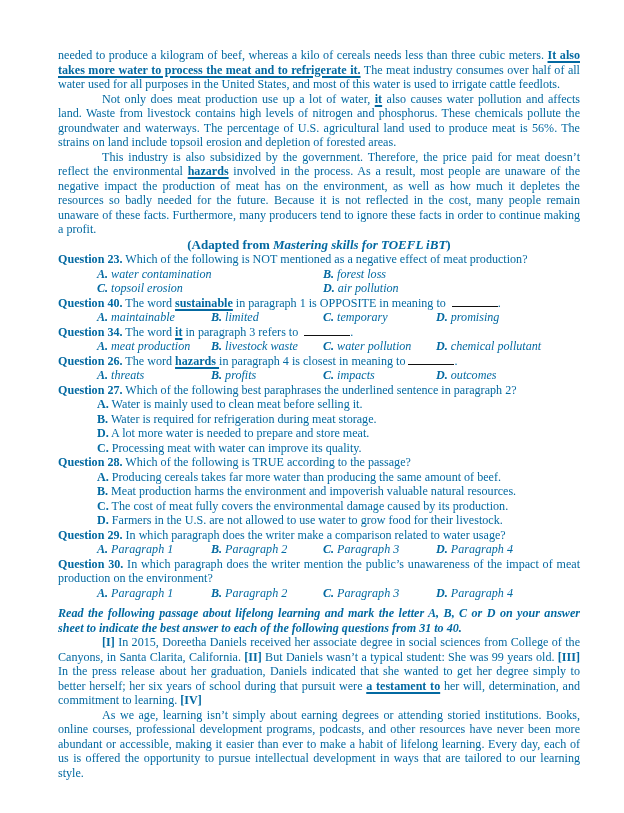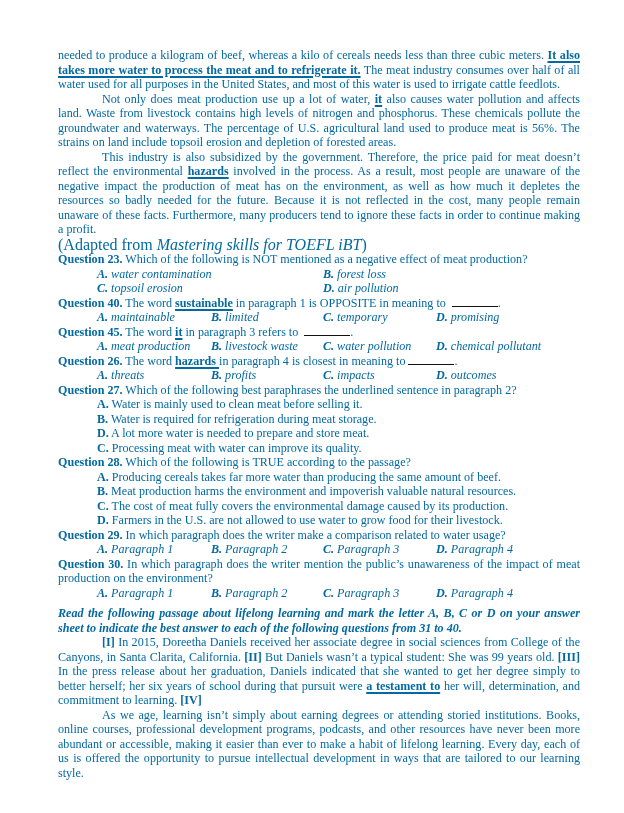--- a/index.html
+++ b/index.html
@@ -5,21 +5,21 @@
   html, body { margin: 0; padding: 0; background: #ffffff; }
   body { width: 624px; height: 813px; overflow: hidden; position: relative; }
   .page {
     position: absolute; left: 58px; top: 48px; width: 522px;
     font-family: "Liberation Serif", serif; font-size: 12.1px; line-height: 14.5px; color: #0369a1;
   }
   .para { text-align: justify; margin: 0; }
   .indent { text-indent: 44px; }
   b, .b { font-weight: bold; }
   .u { text-decoration: underline; text-decoration-thickness: 1.5px; text-underline-offset: 1.5px; font-weight: bold; }
-  .source { text-align: left; font-size: 16px; margin: 1px 0 0 0; }
+  .source { text-align: center; font-size: 13px; margin: 1px 0 0 0; font-weight: bold; }
   .source i { font-style: italic; }
   .q { margin: 0; }
   .opts { position: relative; height: 14.5px; }
   .opt { position: absolute; top: 0; white-space: nowrap; font-style: italic; }
   .c1 { left: 39px; } .c2 { left: 153px; text-align: center; } .c3 { left: 265px; } .c4 { left: 378px; }
   .optline { margin: 0 0 0 39px; white-space: nowrap; }
   .instr { font-weight: bold; font-style: italic; margin: 6px 0 0 0; text-align: justify; }
   .blank { display: inline-block; width: 46px; border-bottom: 1px solid #111; height: 10px; margin-left: 3px; }
 </style>
 </head>
@@ -46,21 +46,21 @@
   </div>
 
   <p class="q"><b>Question 40.</b><span> The word </span><span class="u">sustainable</span><span> in paragraph 1 is OPPOSITE in meaning to </span><span class="blank"></span><span>.</span></p>
   <div class="opts">
     <span class="opt c1"><b>A.</b><span> maintainable</span></span>
     <span class="opt c2"><b>B.</b><span> limited</span></span>
     <span class="opt c3"><b>C.</b><span> temporary</span></span>
     <span class="opt c4"><b>D.</b><span> promising</span></span>
   </div>
 
-  <p class="q"><b>Question 45.</b><span> The word </span><span class="u">it</span><span> in paragraph 3 refers to </span><span class="blank"></span><span>.</span></p>
+  <p class="q"><b>Question 34.</b><span> The word </span><span class="u">it</span><span> in paragraph 3 refers to </span><span class="blank"></span><span>.</span></p>
   <div class="opts">
     <span class="opt c1"><b>A.</b><span> meat production</span></span>
     <span class="opt c2"><b>B.</b><span> livestock waste</span></span>
     <span class="opt c3"><b>C.</b><span> water pollution</span></span>
     <span class="opt c4"><b>D.</b><span> chemical pollutant</span></span>
   </div>
 
   <p class="q"><b>Question 26.</b><span> The word </span><span class="u">hazards </span><span>in paragraph 4 is closest in meaning to</span><span class="blank"></span><span>.</span></p>
   <div class="opts">
     <span class="opt c1"><b>A.</b><span> threats</span></span>

